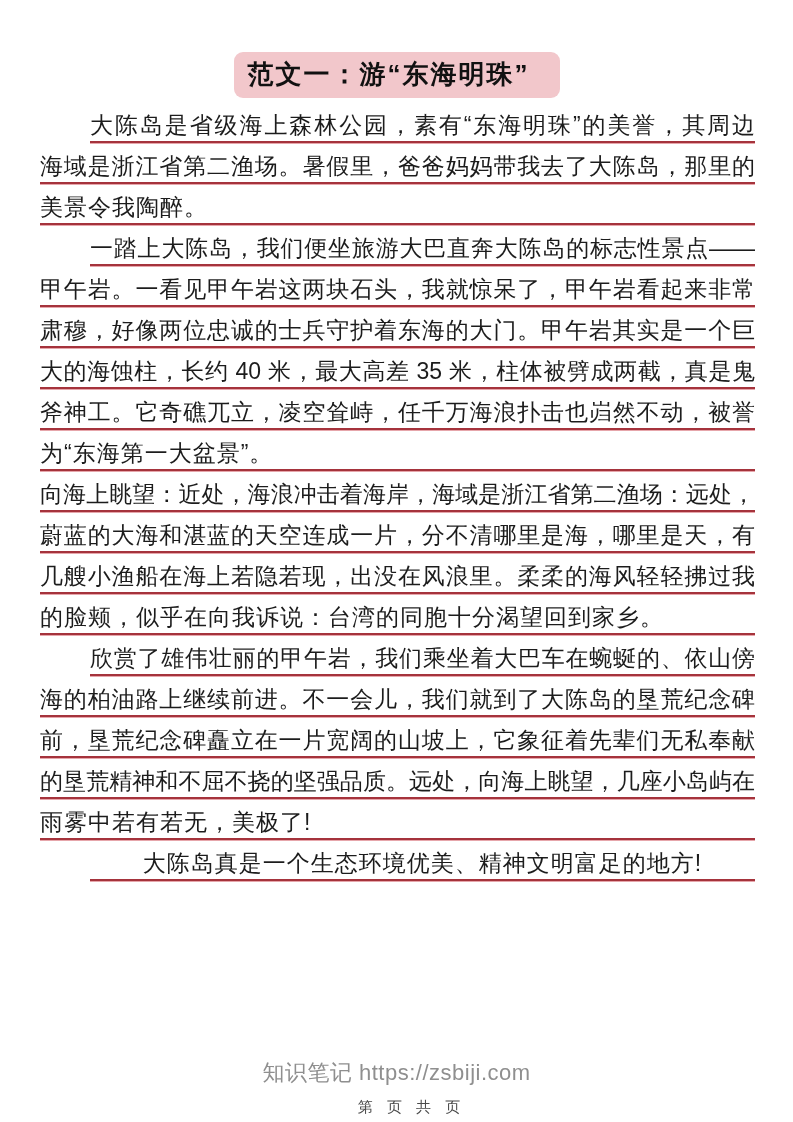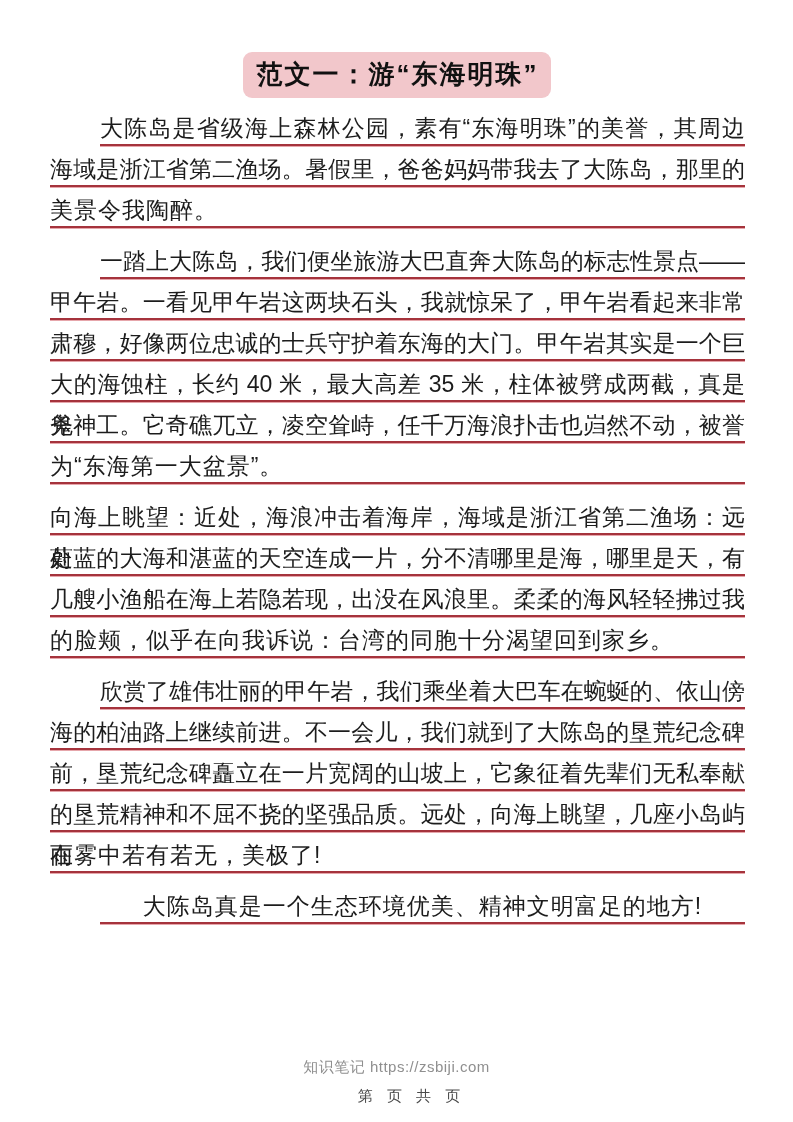--- a/index.html
+++ b/index.html
@@ -13,30 +13,30 @@
     overflow: hidden;
   }
   .title-row {
     margin-top: 52px;
     text-align: center;
   }
   .title {
     display: inline-block;
     background: #f2c7cb;
     border-radius: 9px;
-    padding: 5px 12px 6px 14px;
+    padding: 5px 30px 6px 14px;
     font-size: 26px;
     font-weight: bold;
     letter-spacing: 2px;
     color: #111111;
   }
   .essay {
     margin: 7px 38px 0 40px;
   }
-  .para { margin: 10px; }
+  .para { margin: 0; }
   .line {
     position: relative;
     height: 41px;
     line-height: 41px;
     font-size: 23px;
     white-space: nowrap;
     letter-spacing: 1px;
   }
   .line.fill {
     white-space: normal;
@@ -57,21 +57,21 @@
   .line.indent { text-indent: 50px; text-align: center; }
   .line.indent::after { left: 50px; }
   .footer {
     position: absolute;
     left: 0;
     width: 100%;
     top: 1058px;
     text-align: center;
   }
   .site {
-    font-size: 15px;
+    font-size: 22px;
     color: #8f8f8f;
     letter-spacing: 0.5px;
   }
   .pageno {
     margin-top: 10px;
     font-size: 15px;
     color: #4a4a4a;
     letter-spacing: 5px;
     padding-left: 30px;
   }

